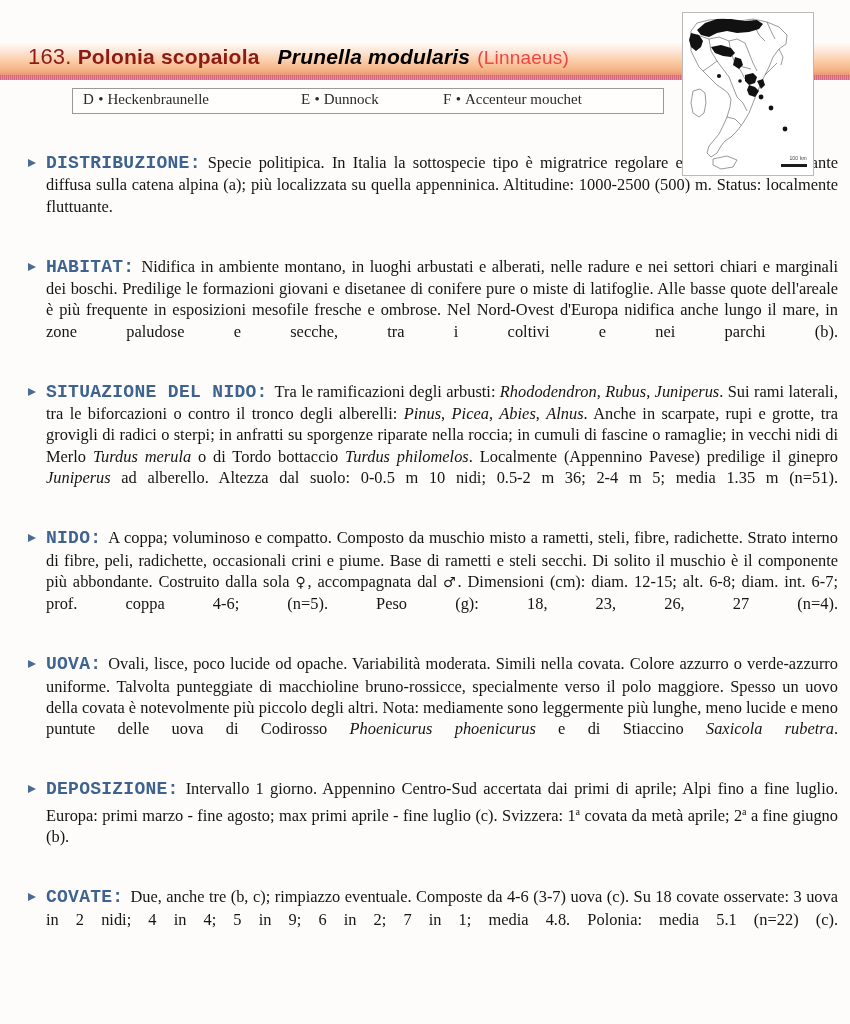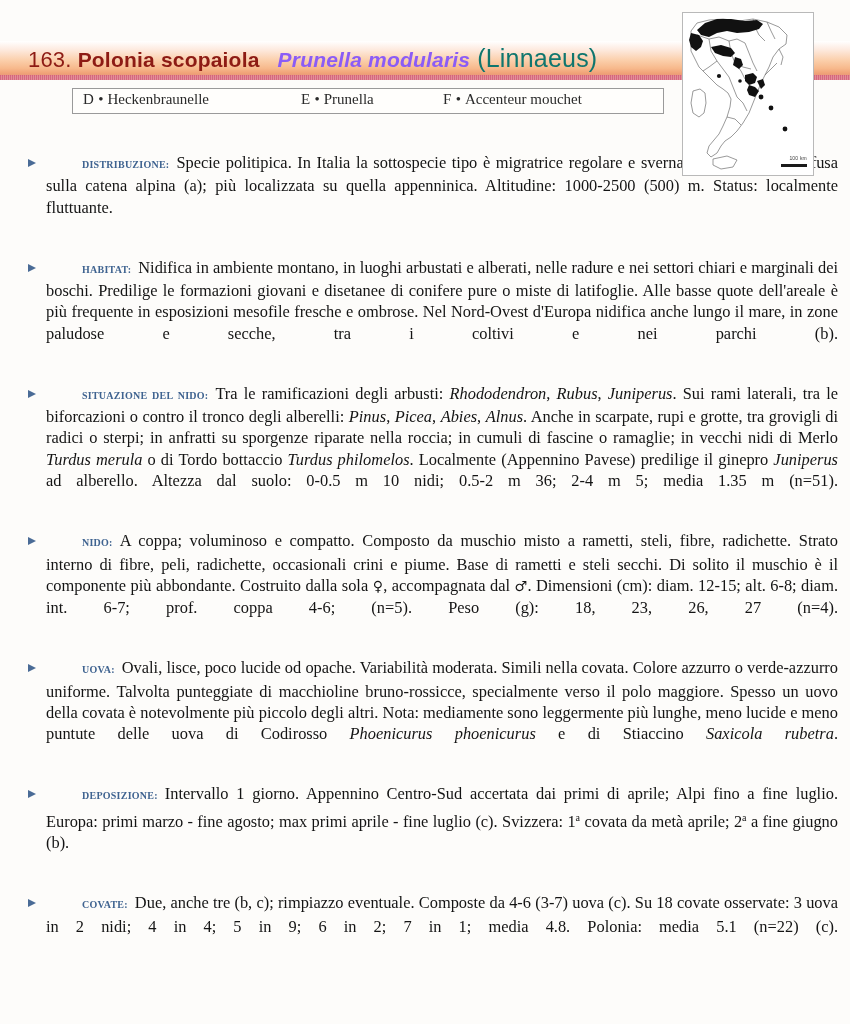--- a/index.html
+++ b/index.html
@@ -66,26 +66,26 @@
   #header-title .common {
     font-size: 21px;
     font-weight: bold;
     margin-left: 6px;
   }
   #header-title .sci {
     font-size: 21px;
     font-weight: bold;
     font-style: italic;
     margin-left: 18px;
-    color: #8b5cf6;
+    color: #000000;
   }
   #header-title .auth {
-    font-size: 25px;
+    font-size: 19px;
     margin-left: 7px;
-    color: #0f766e;
+    color: #ef4444;
     font-weight: normal;
   }
 
   
   #names-box {
     position: absolute;
     left: 72px;
     top: 88px;
     width: 590px;
     height: 24px;
@@ -163,27 +163,26 @@
   }
   .sec-body {
     font-size: 16.4px;
     line-height: 21.4px;
     text-align: justify;
     text-indent: 0;
     color: #141414;
     hyphens: none;
   }
   .sec-head {
-    font-family: Liberation Serif, serif;
+    font-family: Liberation Mono, monospace;
     font-weight: bold;
-    font-size: 10px;
+    font-size: 18px;
     letter-spacing: .25px;
     color: #3f6390;
     margin-right: 7px;
-    margin-left: 36px;
   }
   .it { font-style: italic; margin-top: 21px; }
   .sup { font-size: 10px; vertical-align: super; }
   .sym { font-family: "DejaVu Sans", sans-serif; font-size: 14px; }
 
   
   .sec-body::after {
     content: "";
     display: inline-block;
     width: 100%;
@@ -198,21 +197,21 @@
 
   <div id="header-title">
     <span class="num">163.</span><span class="common">Polonia scopaiola</span><span class="sci">Prunella modularis</span><span class="auth">(Linnaeus)</span>
   </div>
 
   <div id="names-box">
     <div class="name-cell" id="name-de">
       <span class="lang">D</span><span class="dot">•</span><span>Heckenbraunelle</span>
     </div>
     <div class="name-cell" id="name-en">
-      <span class="lang">E</span><span class="dot">•</span><span>Prunella</span>
+      <span class="lang">E</span><span class="dot">•</span><span>Dunnock</span>
     </div>
     <div class="name-cell" id="name-fr">
       <span class="lang">F</span><span class="dot">•</span><span>Accenteur mouchet</span>
     </div>
   </div>
 
   <div id="map-box">
     <svg width="128" height="160" viewBox="0 0 128 160">
       <g fill="none" stroke="#6e6e6e" stroke-width="0.7">
 

